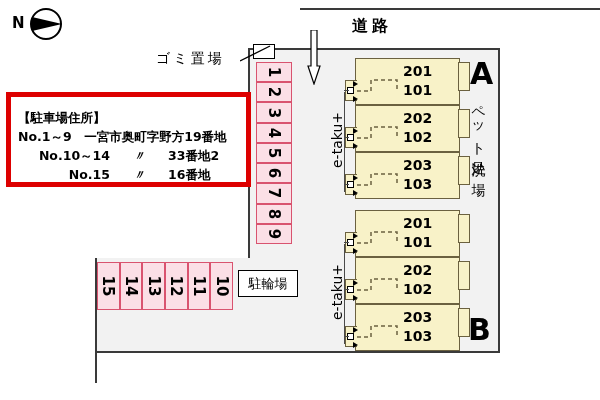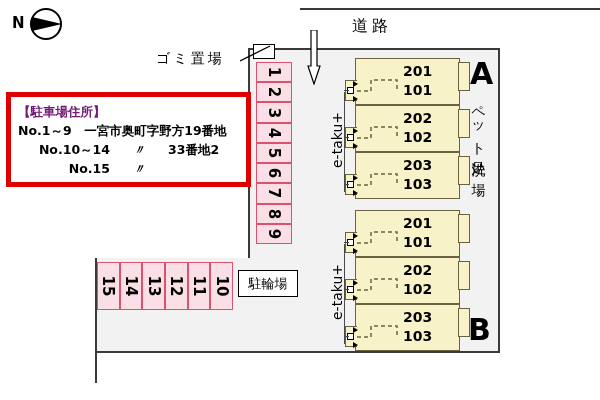--- a/index.html
+++ b/index.html
@@ -88,21 +88,21 @@
   }
 
   
   #road-label {
     position: absolute;
     left: 352px;
     top: 16px;
     font-size: 16px;
     letter-spacing: 4px;
     color: #000;
-    font-weight: 400;
+    font-weight: 700;
   }
   #road-top-line {
     position: absolute;
     left: 300px;
     top: 8px;
     width: 300px;
     height: 0;
     border-top: 2px solid #3a3a3a;
   }
   #entry-arrow {
@@ -149,23 +149,24 @@
     width: 245px;
     height: 95px;
     background: #ffffff;
     border: 5px solid #dd0000;
     box-sizing: border-box;
     padding: 6px 4px 0 7px;
   }
   .addr-title {
     font-size: 12.5px;
     font-weight: bold;
-    color: #701a75;
+    color: #000000;
     line-height: 18px;
     white-space: nowrap;
+    margin-top: 6px;
   }
   .addr-row {
     display: flex;
     align-items: baseline;
     font-size: 12.5px;
     font-weight: bold;
     color: #000;
     line-height: 19px;
     white-space: nowrap;
   }
@@ -340,20 +341,21 @@
       <span class="addr-full">No.1～9　一宮市奥町字野方19番地</span>
     </div>
     <div class="addr-row">
       <span class="addr-no">No.10～14</span>
       <span class="addr-mid">〃</span>
       <span class="addr-val">33番地2</span>
     </div>
     <div class="addr-row">
       <span class="addr-no">No.15</span>
       <span class="addr-mid">〃</span>
+      <span class="addr-val">16番地</span>
     </div>
   </div>
 
   <div id="stalls-vertical">
       <div class="stall" style="left: 0px; top: 0px; width: 36px; height: 20.2222px;">
         <span class="stall-num">1</span>
       </div>
       <div class="stall" style="left: 0px; top: 20.2222px; width: 36px; height: 20.2222px;">
         <span class="stall-num">2</span>
       </div>

